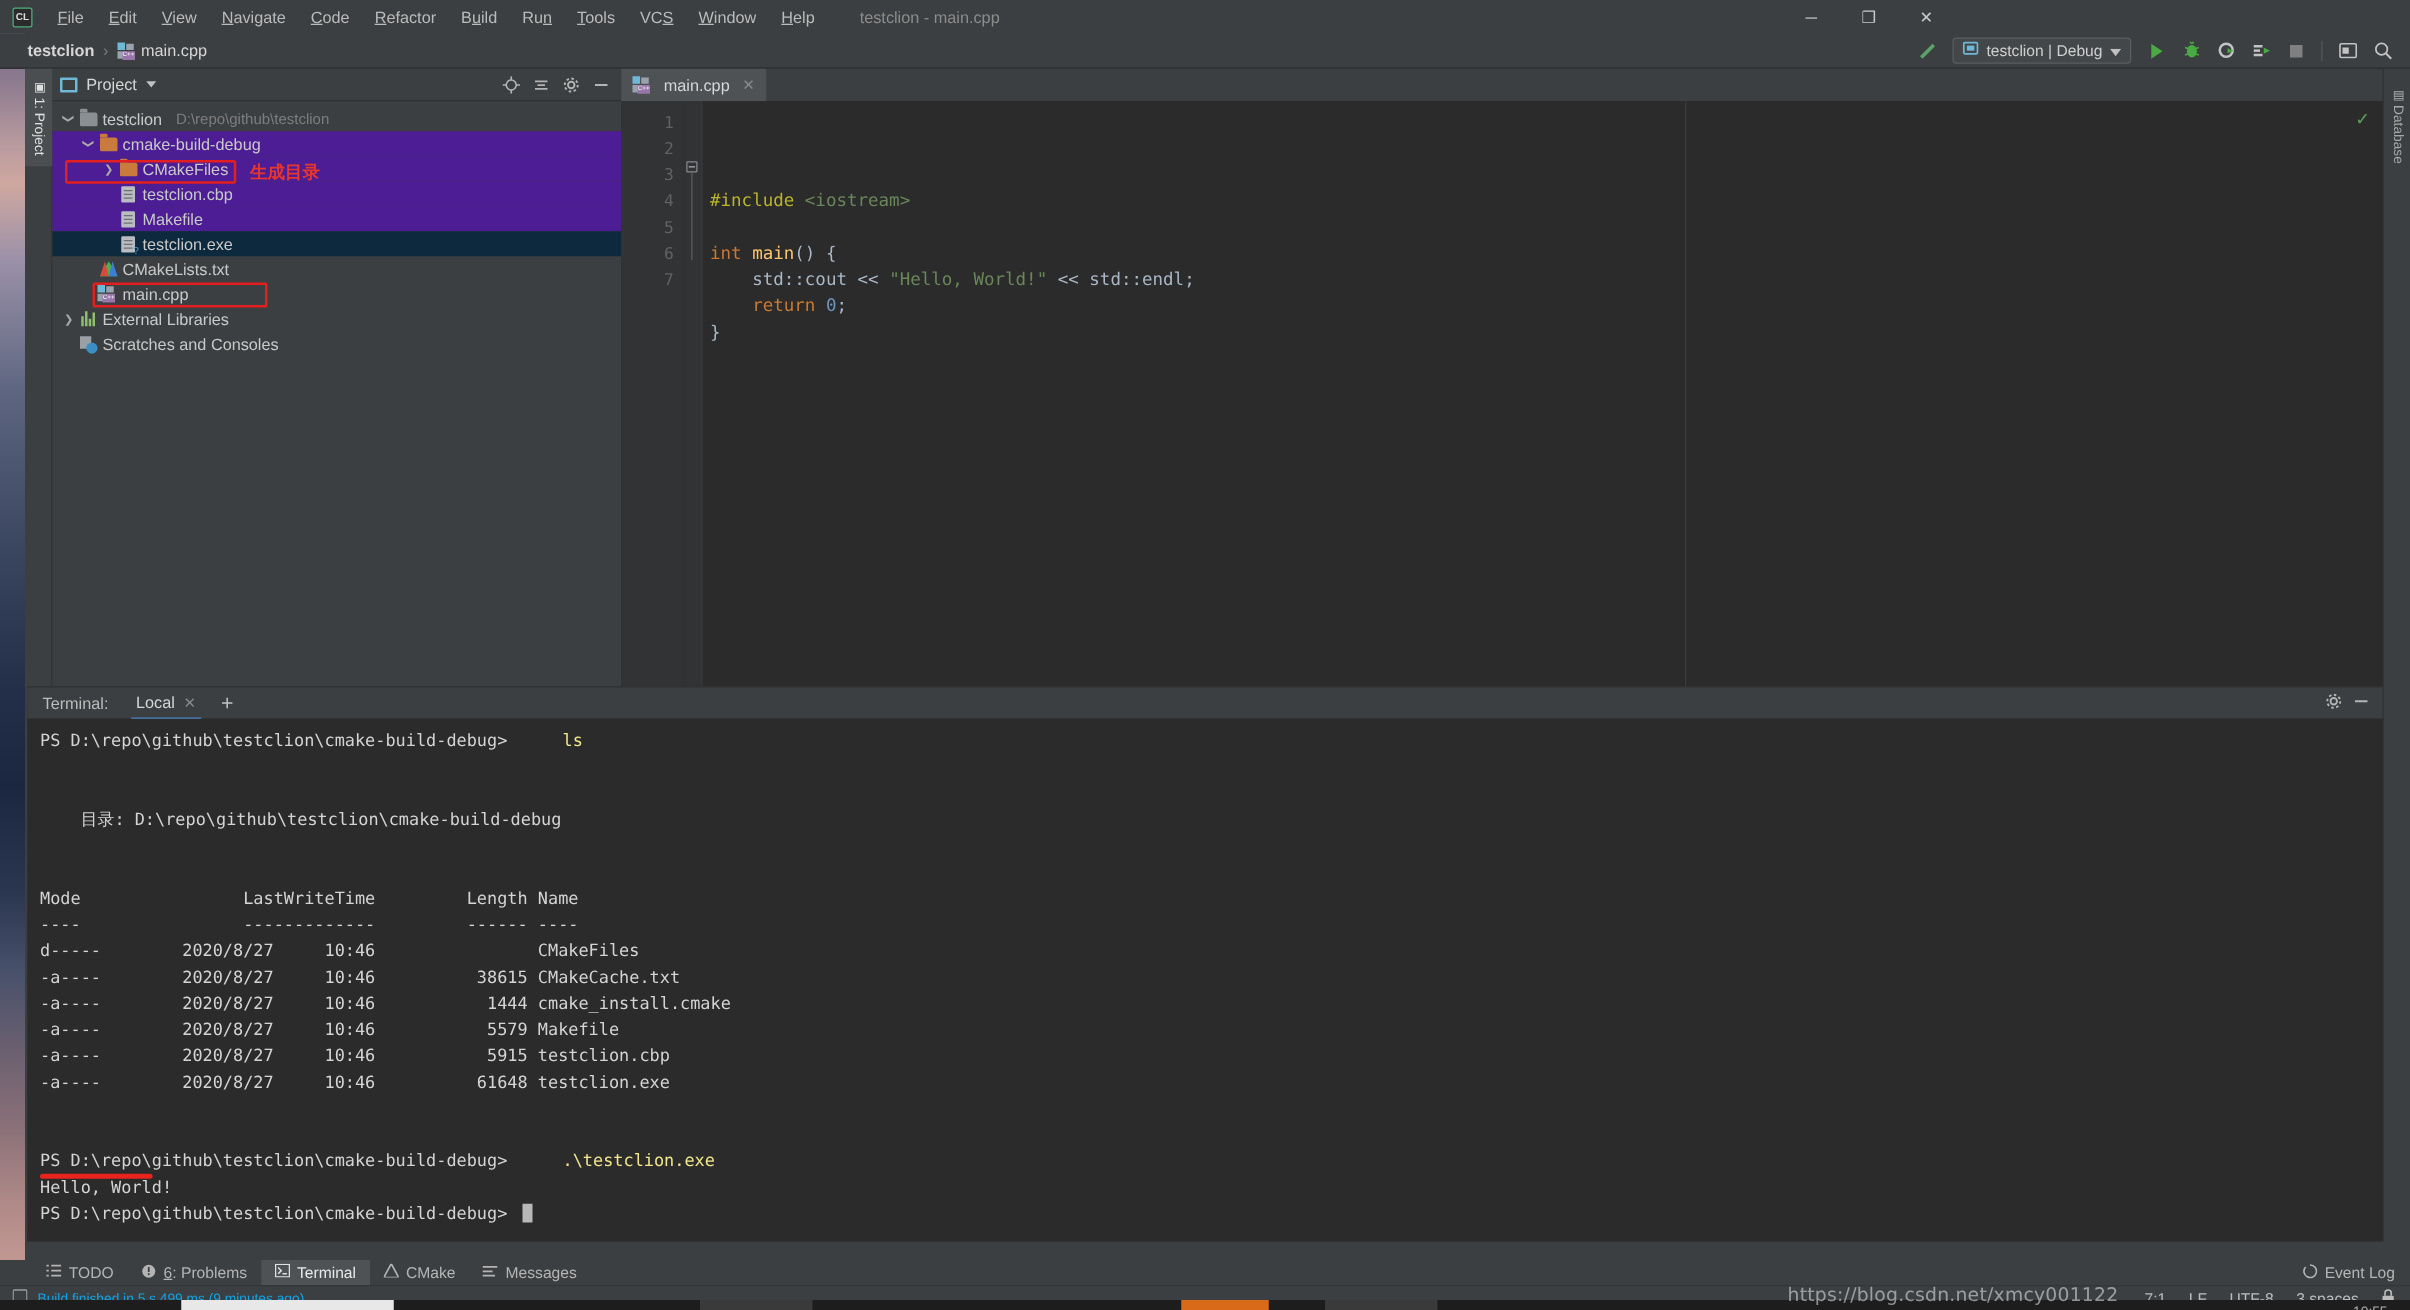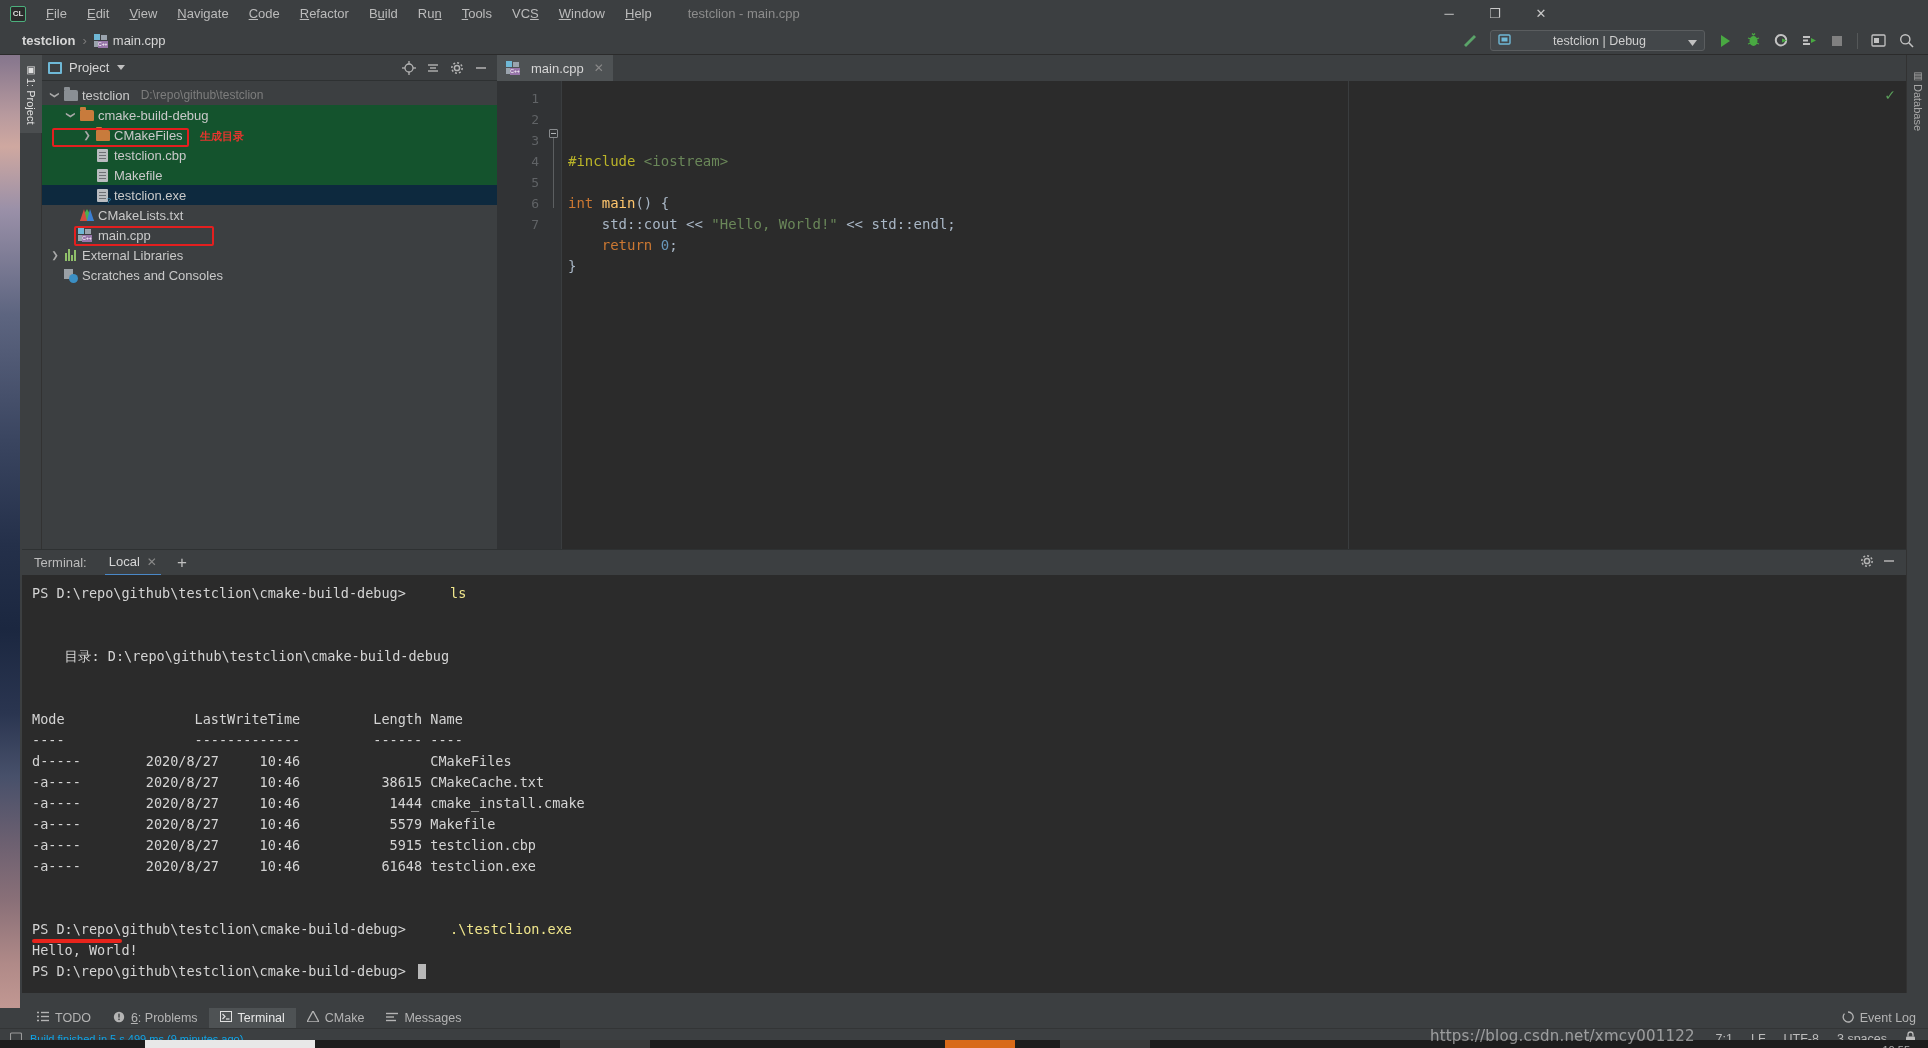--- a/index.html
+++ b/index.html
@@ -74,21 +74,21 @@
   #toolbar-right {
     margin-left: auto; display: flex; align-items: center; margin-right: 8px;
   }
   .tb-icon {
     width: 26px; height: 24px; display: flex; align-items: center;
     justify-content: center; margin: 0 1px;
   }
   #runconfig {
     display: flex; align-items: center; height: 21px;
     border: 1px solid #5a5d5f; border-radius: 3px; padding: 0 7px;
-    margin: 0 6px; background: #43474a; gap: 36px;
+    margin: 0 6px; background: #43474a;
   }
   #runconfig .rc-label { color: #cfcfcf; font-size: 12.5px; margin: 0 6px; white-space: nowrap; }
   .tb-sep { width: 1px; height: 16px; background: #555859; margin: 0 6px; }
 
   
   #left-strip {
     position: absolute; left: 20px; top: 55px; width: 22px; height: 938px;
     background: #3c3f41; border-right: 1px solid #323232;
   }
   .strip-btn {
@@ -127,21 +127,21 @@
   }
   #pp-header-actions { margin-left: auto; display: flex; align-items: center; gap: 4px; }
   .pp-act { width: 20px; height: 20px; display: flex; align-items: center; justify-content: center; color: #b4b4b4; }
 
   #tree { position: relative; padding-top: 4px; }
   .tree-row {
     position: relative; height: 20px; display: flex; align-items: center;
     font-size: 13px; color: #c9c9c9; white-space: nowrap; padding-left: 6px;
   }
   .tree-row.selected { background: #0d293e; }
-  .tree-row.hl-parent { background: #14532d; }
+  .tree-row.hl-parent { background: #4c1d95; }
   .tw {
     width: 14px; display: inline-flex; align-items: center; justify-content: center;
     color: #a9a9a9; font-size: 9px; flex: 0 0 auto;
   }
   .ticon { width: 17px; flex: 0 0 auto; display: inline-flex; align-items: center; justify-content: center; margin-right: 3px; }
   .folder-ico { width: 14px; height: 11px; background: #8a8f94; border-radius: 1px 2px 1px 1px; position: relative; }
   .folder-ico::before { content: ""; position: absolute; left: 0; top: -3px; width: 6px; height: 3px; background: #8a8f94; border-radius: 1px 1px 0 0; }
   .folder-ico.orange { background: #c87b3c; }
   .folder-ico.orange::before { background: #c87b3c; }
   .cmake-ico { width: 0; height: 0; border-left: 7px solid transparent; border-right: 7px solid transparent; border-bottom: 12px solid #4caf50; position: relative; }
@@ -156,21 +156,21 @@
   .scratch-ico { width: 13px; height: 13px; position: relative; }
   .scratch-ico .pg { position: absolute; left: 0; top: 0; width: 9px; height: 10px; background: #9aa0a6; }
   .scratch-ico .clk { position: absolute; right: -1px; bottom: -1px; width: 9px; height: 9px; border-radius: 50%; background: #3b8fc4; }
   .path-label { color: #7d7d7d; font-size: 12px; margin-left: 11px; }
 
   .annot-box {
     position: absolute; border: 2px solid #e41f1f; border-radius: 2px;
     pointer-events: none;
   }
   .annot-text {
-    position: absolute; color: #e8352e; font-size: 11px; font-weight: bold;
+    position: absolute; color: #e8352e; font-size: 14px; font-weight: bold;
     font-family: "DejaVu Sans", sans-serif; white-space: nowrap;
   }
   .annot-underline {
     position: absolute; height: 4px; background: #e8241c; border-radius: 2px;
   }
 
   
   #editor-area {
     position: absolute; left: 497px; top: 55px; width: 1409px; height: 494px;
     background: #2b2b2b;

